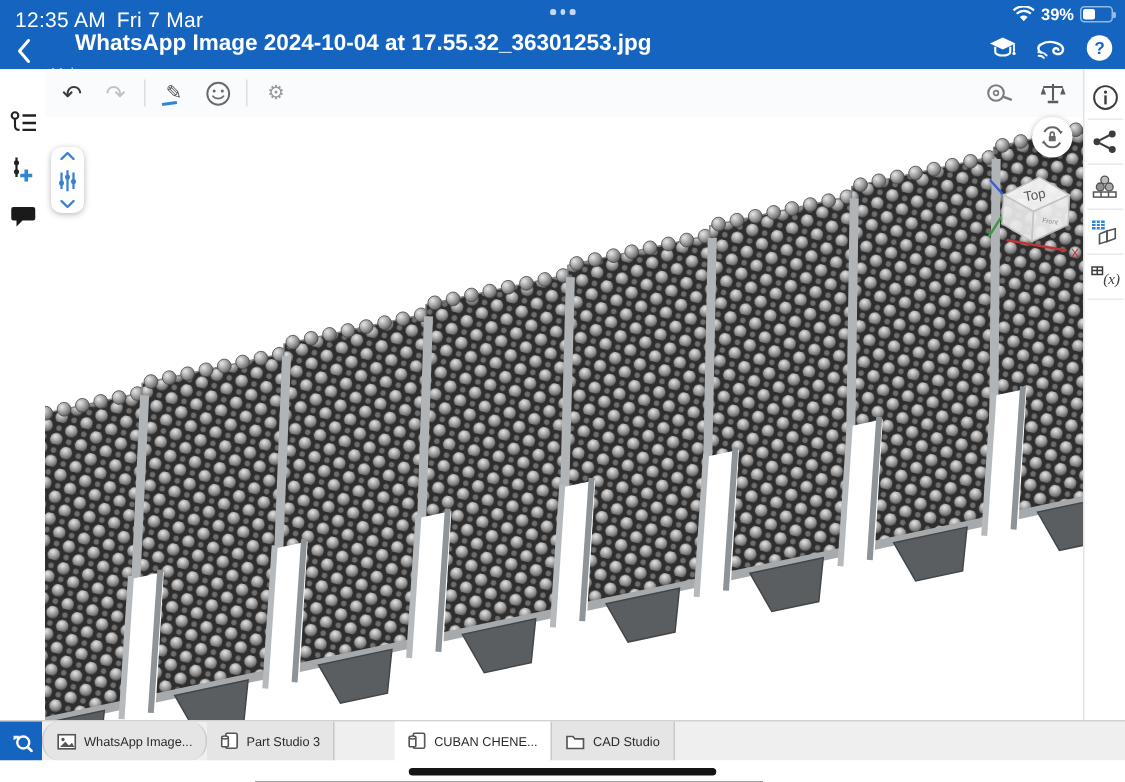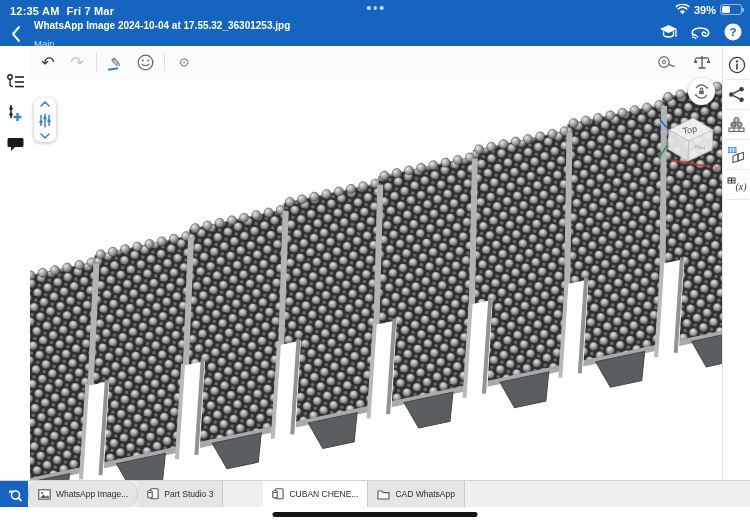--- a/index.html
+++ b/index.html
@@ -4,32 +4,32 @@
 <style>
   * { margin:0; padding:0; box-sizing:border-box; }
   html,body { background:#444; }
   .screen {
     position:relative; width:750px; height:521px; background:#fff; overflow:hidden;
     font-family:"Liberation Sans", sans-serif; -webkit-font-smoothing:antialiased;
   }
   
   .bluebar { position:absolute; top:0; left:0; right:0; height:46px; background:#1565c0; color:#fff; }
   .statusrow { position:absolute; top:0; left:0; right:0; height:22px; }
-  .status-left { position:absolute; left:10px; top:5px; font-size:11px; font-weight:bold; letter-spacing:.2px; }
+  .status-left { position:absolute; left:10px; top:5px; font-size:14px; font-weight:normal; letter-spacing:.2px; }
   .status-date { margin-left:7px; }
   .mt-dots { position:absolute; top:6px; left:50%; transform:translateX(-50%); display:flex; gap:3px; }
   .mt-dots i { width:3.5px; height:3.5px; border-radius:50%; background:rgba(255,255,255,.75); }
   .status-right { position:absolute; right:8px; top:4px; display:flex; align-items:flex-start; gap:4px; font-size:11px; font-weight:bold; }
   .batt { position:relative; width:22px; height:11px; border:1px solid rgba(255,255,255,.55); border-radius:3px; }
   .batt i { position:absolute; left:1px; top:1px; bottom:1px; width:39%; background:#fff; border-radius:1.5px; }
   .batt:after { content:""; position:absolute; right:-3px; top:3px; width:2px; height:4px; background:rgba(255,255,255,.55); border-radius:0 1px 1px 0; }
   .titlerow { position:absolute; top:22px; left:0; right:0; height:24px; }
   .backbtn { position:absolute; left:6px; top:1px; width:22px; height:22px; cursor:pointer; }
   .title-block { position:absolute; left:34px; top:-2px; right:120px; }
-  .doc-title { font-size:10px; font-weight:bold; white-space:nowrap; overflow:hidden; text-overflow:ellipsis; }
+  .doc-title { font-size:15px; font-weight:bold; white-space:nowrap; overflow:hidden; text-overflow:ellipsis;margin-left:16px; }
   .doc-sub { font-size:9.5px; color:rgba(255,255,255,.78); margin-top:7px; }
   .titlebar-icons { position:absolute; right:8px; top:0; display:flex; align-items:center; gap:12px; height:24px; }
   
   .toolbar { position:absolute; top:46px; left:30px; right:28px; height:32px; background:#fafbfc; }
   .tb-left { position:absolute; left:8px; top:0; height:32px; display:flex; align-items:center; gap:9px; }
   .tb-right { position:absolute; right:10px; top:0; height:32px; display:flex; align-items:center; gap:16px; }
   .tb-ico { width:20px; height:20px; display:flex; align-items:center; justify-content:center; cursor:pointer; }
   .tb-div { width:1px; height:18px; background:#ddd; }
   .glyph { font-family:"DejaVu Sans", sans-serif; }
   .undo { font-size:16px; color:#3a3a3a; }
@@ -480,21 +480,21 @@
           <rect x="3.5" y=".8" width="7.6" height="10" rx="1" fill="#fff" stroke="#555" stroke-width="1.1"></rect>
           <rect x=".8" y="3.4" width="4.4" height="6.4" rx=".6" fill="#fff" stroke="#555" stroke-width="1.1"></rect>
           <ellipse cx="3" cy="3.6" rx="2.2" ry="1" fill="#fff" stroke="#555" stroke-width="1"></ellipse>
         </svg>
       <span>CUBAN CHENE...</span>
     </div>
     <div class="tab">
       <svg width="13" height="11" viewBox="0 0 13 11">
           <path d="M1 2 h4 l1.3 1.6 H12 v6.4 H1 Z" fill="#fff" stroke="#555" stroke-width="1.1"></path>
         </svg>
-      <span>CAD WhatsApp</span>
+      <span>CAD Studio</span>
     </div>
   </div>
 
   <div class="homearea">
     <div class="homebar"></div>
   </div>
 
 </div>
 
 </body></html>

